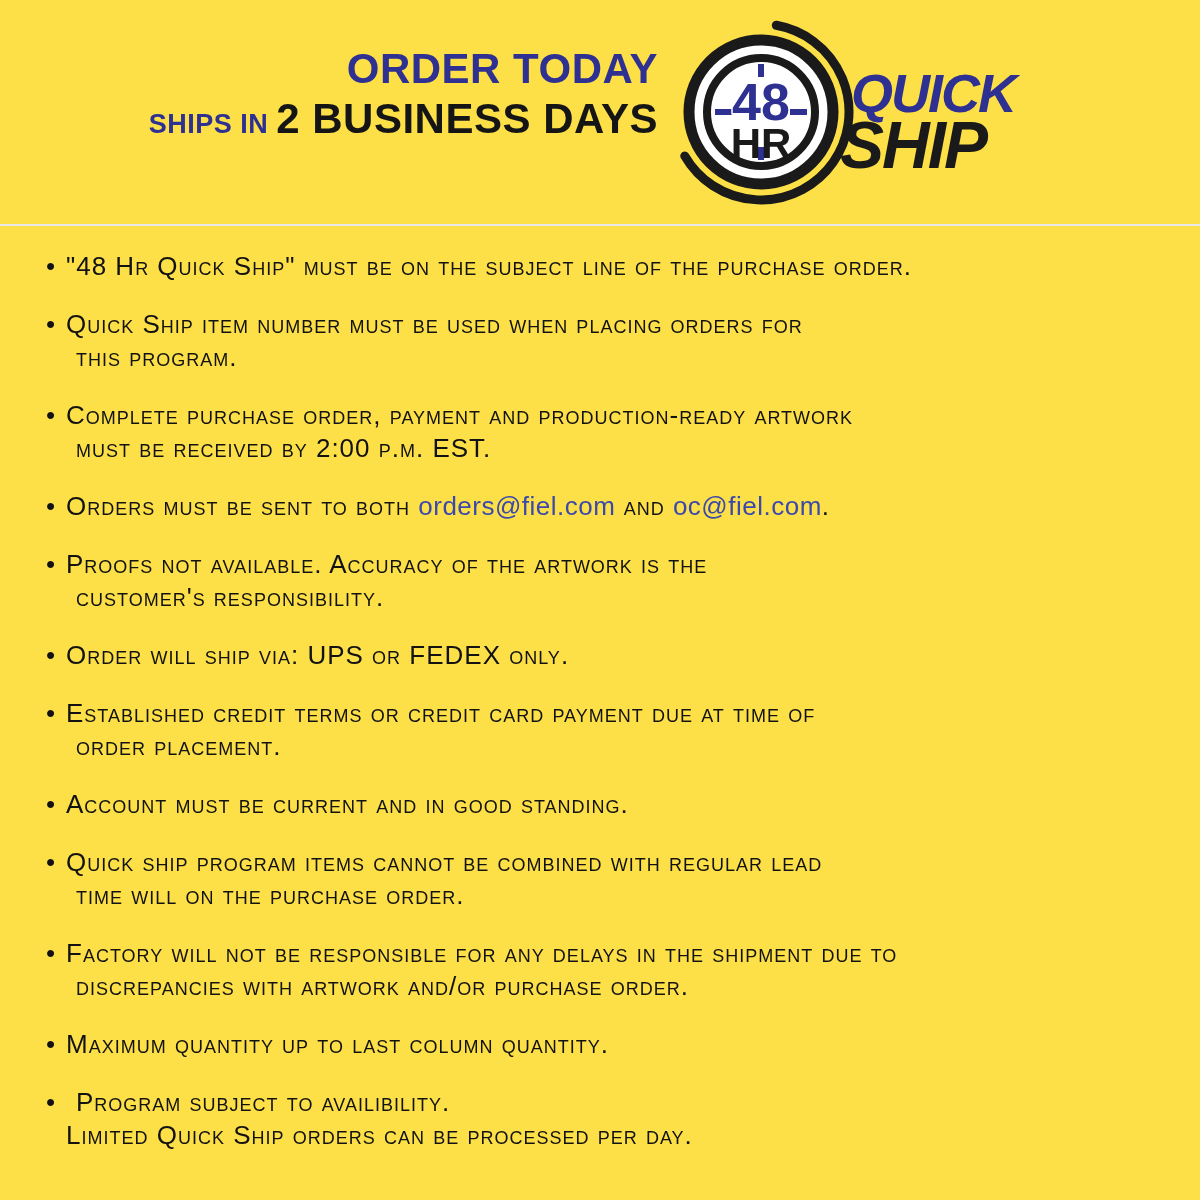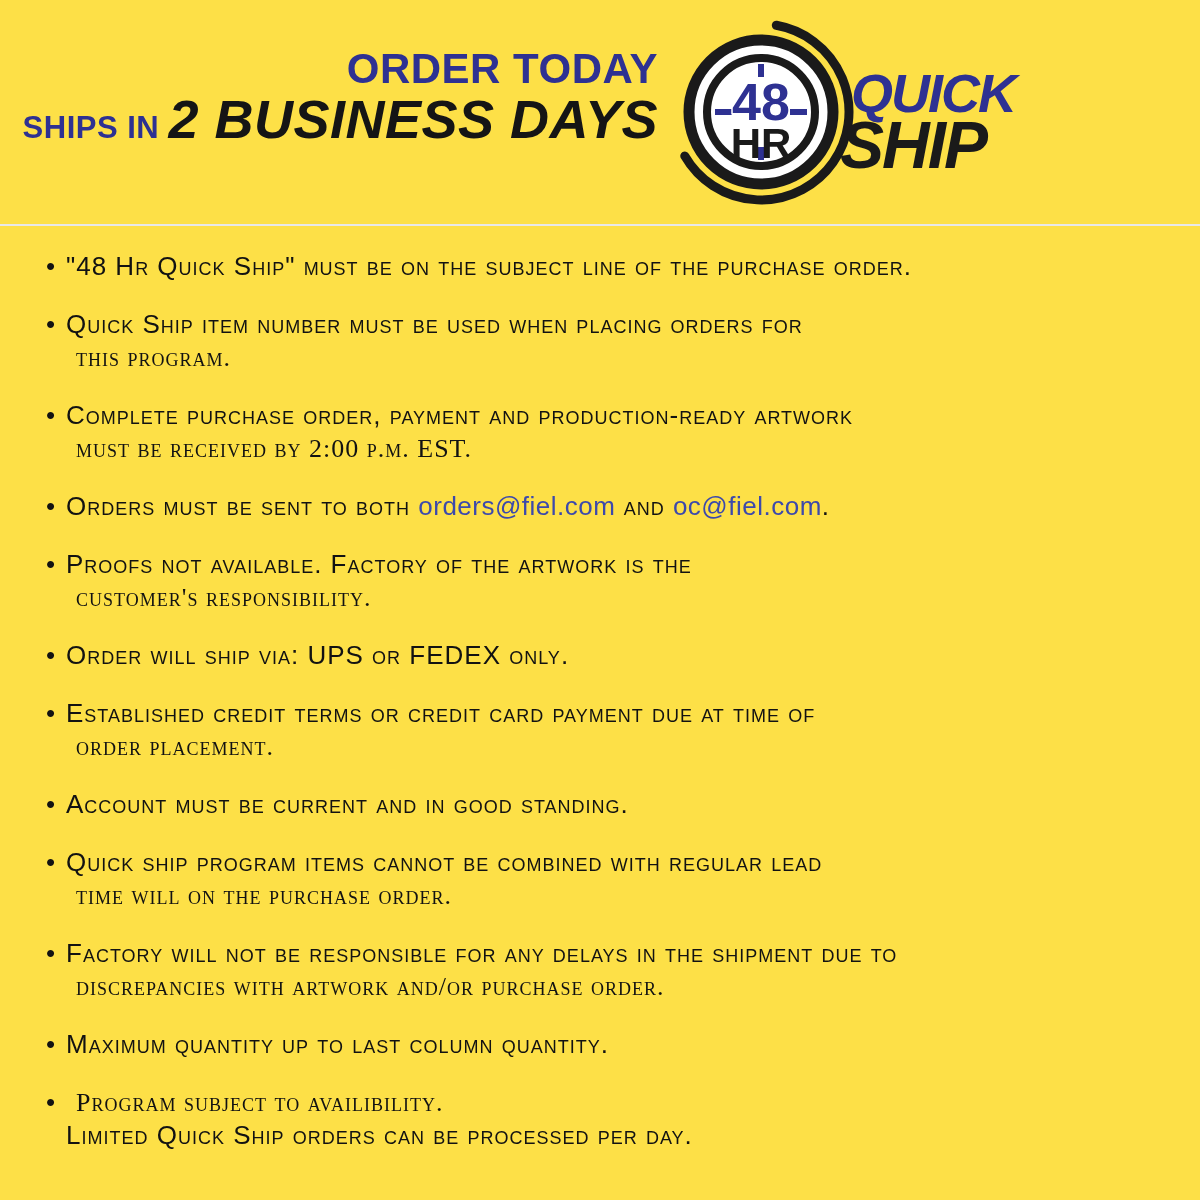--- a/index.html
+++ b/index.html
@@ -13,40 +13,40 @@
   
   .banner{
     position:absolute;
     top:44px;left:0;width:658px;
     text-align:right;
     font-weight:bold;
     white-space:nowrap;
   }
   .banner-line{line-height:50px;}
   .banner-l1,.banner-l3{font-size:42px;color:#2e3192;letter-spacing:.5px;}
-  .banner-l2-prefix{font-size:31px;color:#2e3192;letter-spacing:.5px;}
-  .banner-l2-main{font-size:54px;color:#151515;letter-spacing:.5px;font-style:italic;}
+  .banner-l2-prefix{font-size:27px;color:#2e3192;letter-spacing:.5px;}
+  .banner-l2-main{font-size:42px;color:#151515;letter-spacing:.5px;}
   
   .logo{position:absolute;top:12px;left:664px;}
   
   .divider{
     position:absolute;top:224px;left:0;width:1200px;height:2px;
     background:#e8e8e8;
   }
   
   .terms{
     position:absolute;top:250px;left:46px;width:1096px;
     font-size:26px;line-height:33px;letter-spacing:1px;
     font-variant:small-caps;
     color:#121212;
   }
   .term{display:flex;margin-bottom:25px;}
   .bullet{flex:0 0 20px;font-variant:normal;}
   .term-lines{flex:1;}
-  .term-line.cont{padding-left:10px;font-family:Liberation Serif, serif;}
+  .term-line.cont{padding-left:10px;}
   .email-link{
     font-variant:normal;
     color:#3c49ac;
     letter-spacing:.5px;
   }
 </style>
 </head>
 <body>
 
 <div class="page">
@@ -103,21 +103,21 @@
       </div>
       <div class="term">
         <span class="bullet">•</span>
         <div class="term-lines">
           <div class="term-line"><span>Orders must be sent to both </span><span class="email-link">orders@fiel.com</span><span> and </span><span class="email-link">oc@fiel.com</span><span>.</span></div>
         </div>
       </div>
       <div class="term">
         <span class="bullet">•</span>
         <div class="term-lines">
-          <div class="term-line"><span>Proofs not available. Factory of the artwork is the</span></div>
+          <div class="term-line"><span>Proofs not available. Accuracy of the artwork is the</span></div>
           <div class="term-line cont"><span>customer's responsibility.</span></div>
         </div>
       </div>
       <div class="term">
         <span class="bullet">•</span>
         <div class="term-lines">
           <div class="term-line"><span>Order will ship via: UPS or FEDEX only.</span></div>
         </div>
       </div>
       <div class="term">

